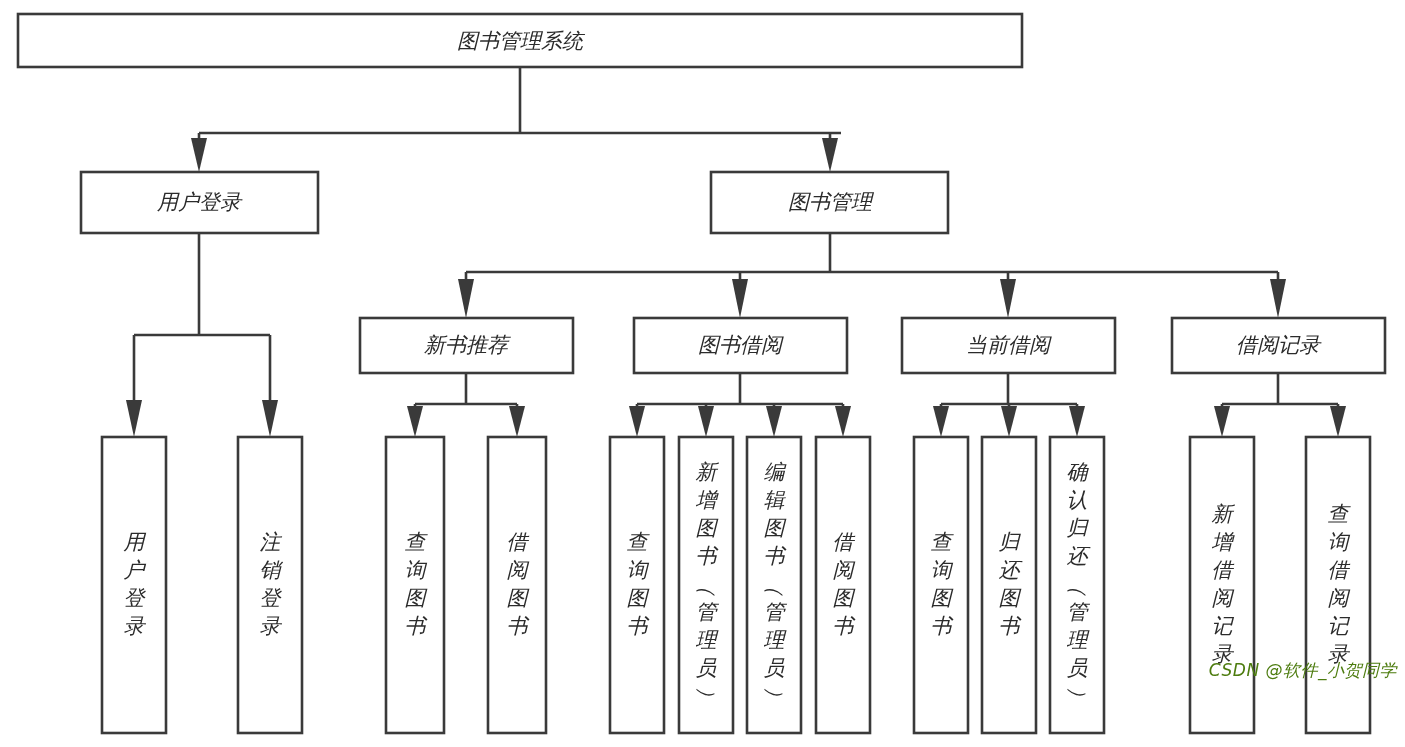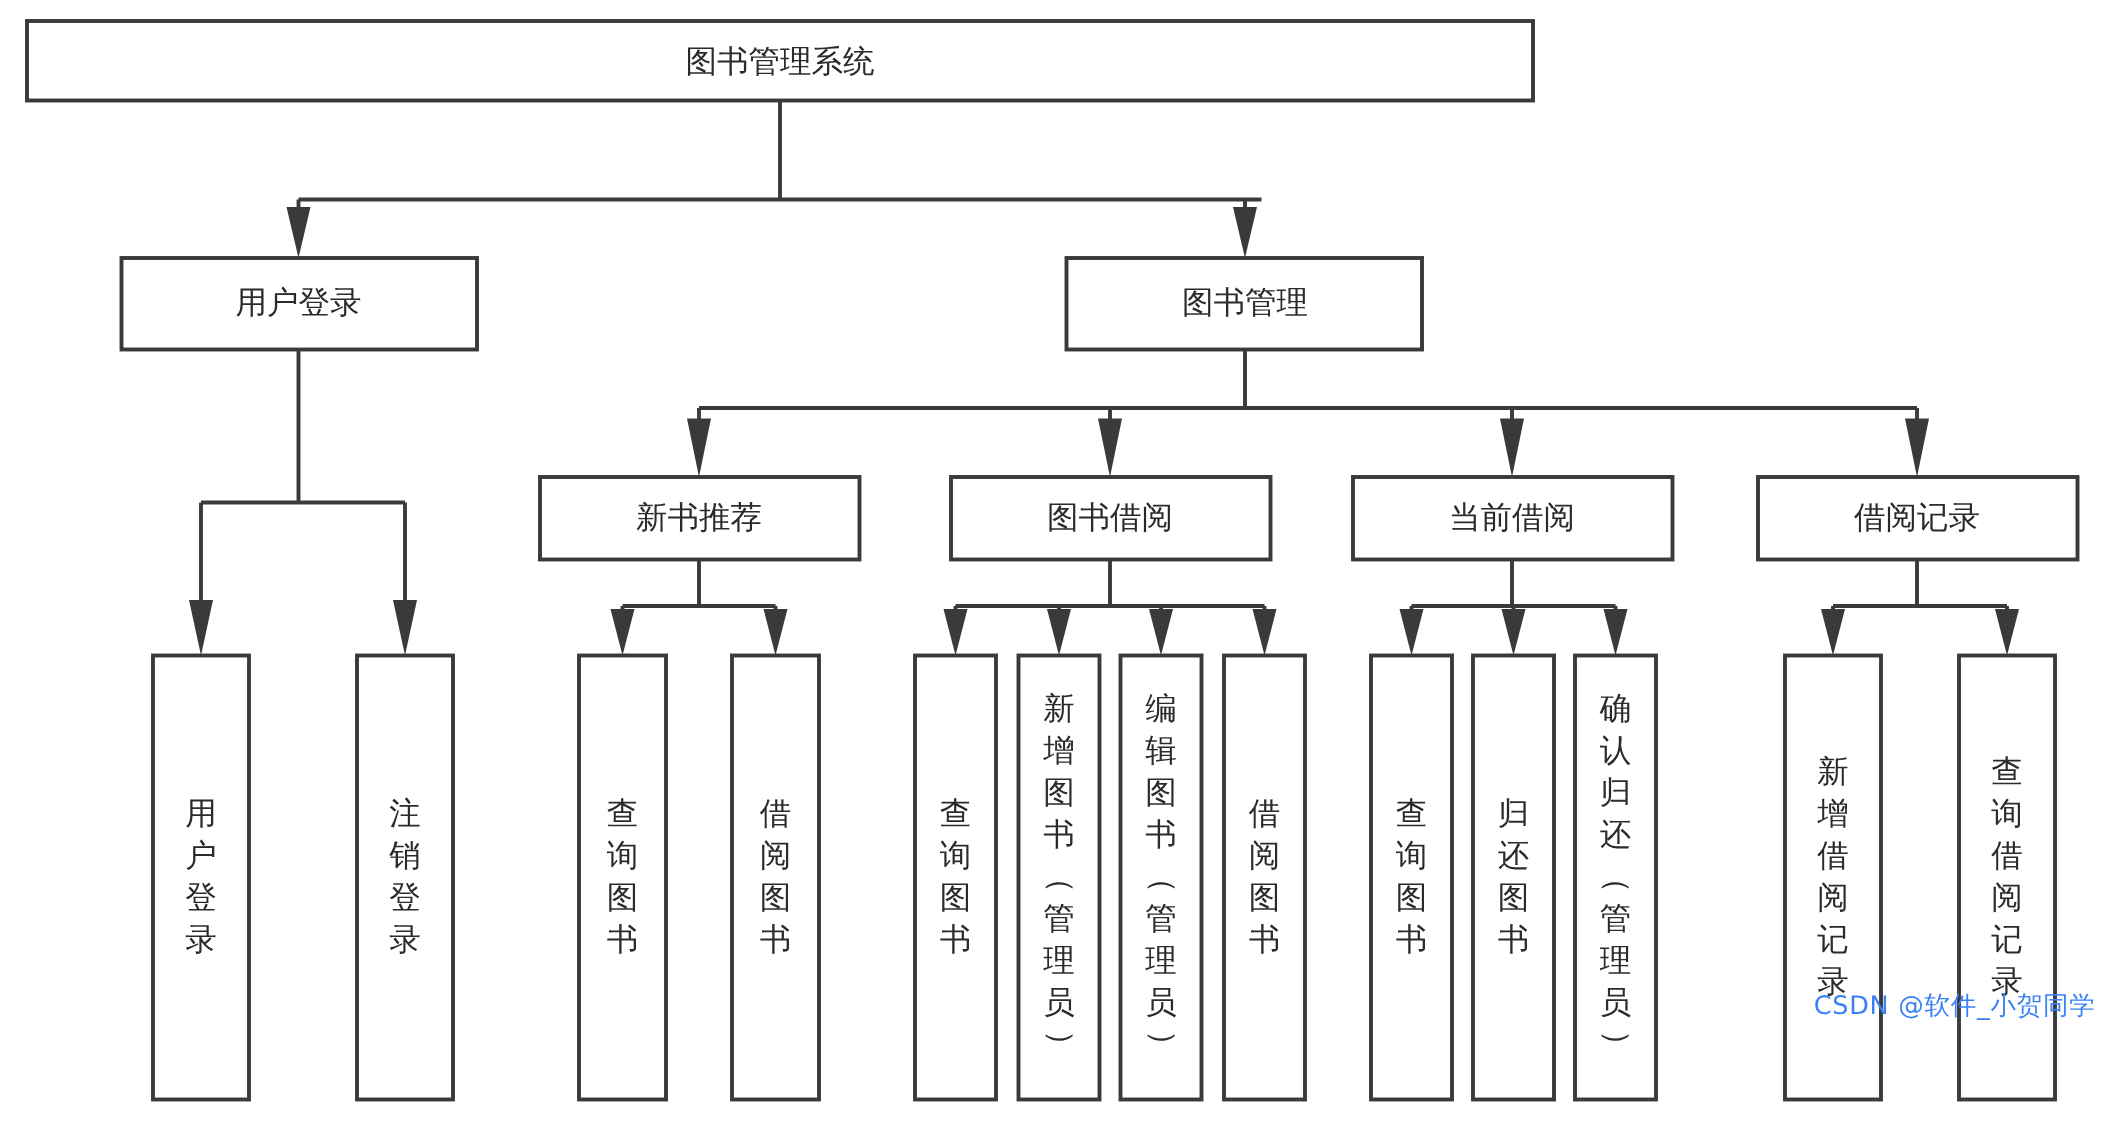--- a/index.html
+++ b/index.html
@@ -10,20 +10,21 @@
   body {
     width: 1405px;
     height: 747px;
     font-family: "DejaVu Sans", "Liberation Sans", sans-serif;
     overflow: hidden;
   }
   #diagram-root {
     position: relative;
     width: 1405px;
     height: 688px;
+    font-style: italic;
   }
   svg#tree-svg {
     position: absolute;
     top: 0; left: 0;
     width: 1405px;
     height: 747px;
   }
   .node-box {
     fill: #ffffff;
     stroke: #3a3a3a;
@@ -67,21 +68,21 @@
   .leaf-label span.rot {
     display: block;
     transform: rotate(90deg);
   }
   #watermark {
     position: absolute;
     right: 8px;
     bottom: 6px;
     font-family: "DejaVu Sans", "Liberation Sans", sans-serif;
     font-size: 17px;
-    color: #3b82f6;
+    color: #4d7c0f;
     letter-spacing: 0.5px;
     pointer-events: none;
     white-space: nowrap;
   }
 </style>
 </head>
 <body>
 
 <div id="diagram-root">
 

